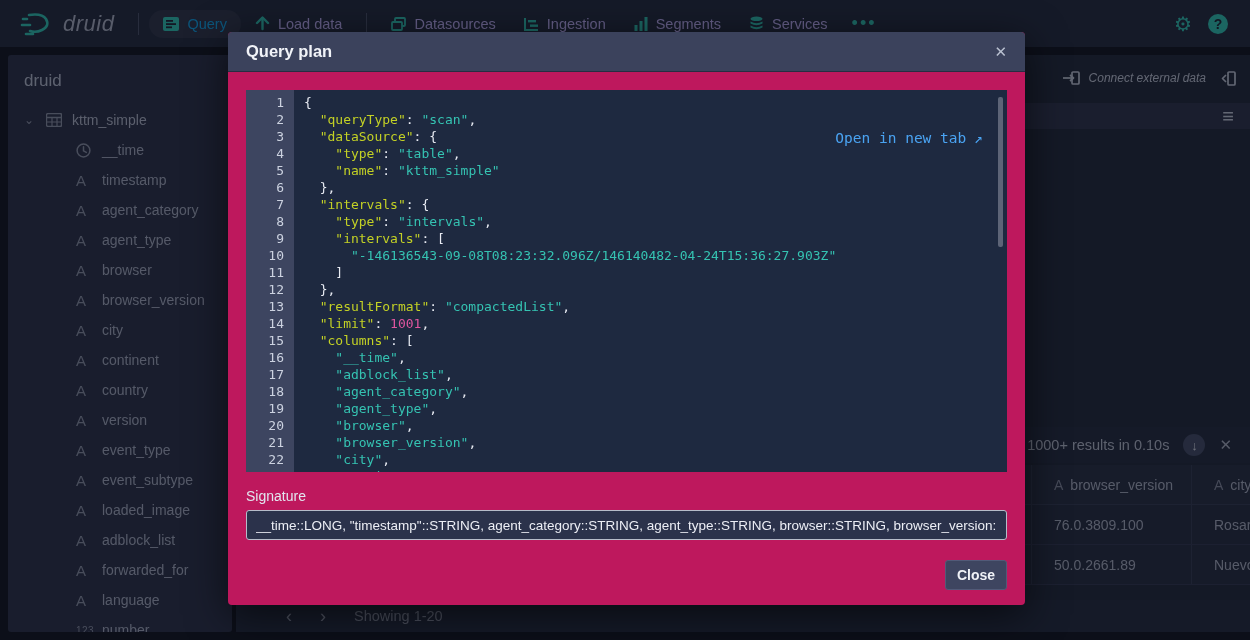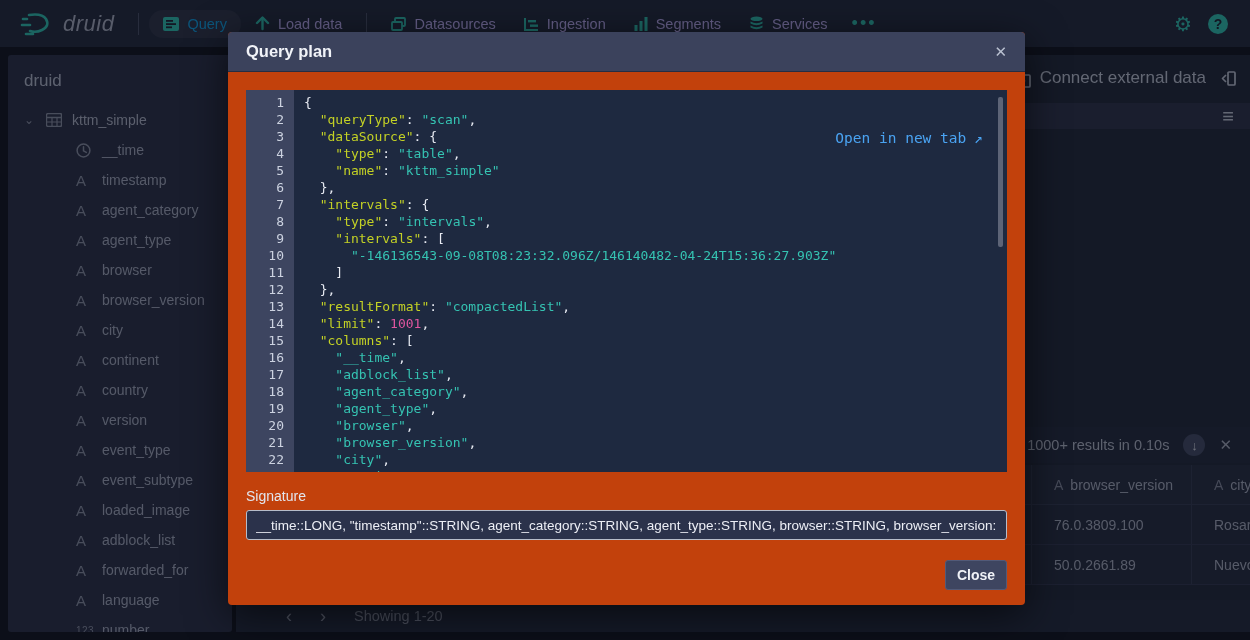--- a/index.html
+++ b/index.html
@@ -34,21 +34,21 @@
   .chev { color:#8d94a8; font-size:12px; width:22px; display:inline-block; }
   .t-ico { width:26px; display:inline-flex; justify-content:flex-start; align-items:center;
     color:#8d94a8; flex:none; }
   .t-ico .a-glyph { font-size:15px; color:#8d94a8; }
   .t-ico .n-glyph { font-size:10px; letter-spacing:.5px; color:#8d94a8; }
 
   
   .main { position:absolute; left:236px; top:55px; right:0; bottom:8px; background:#202839; }
   .main-toolbar { position:absolute; top:8px; right:0; height:30px; display:flex;
     align-items:center; gap:14px; padding-right:14px; }
-  .connect-btn { display:flex; align-items:flex-end; gap:9px; color:#c3cad9; font-size:17px; cursor:pointer; }
+  .connect-btn { display:flex; align-items:flex-end; gap:9px; color:#c3cad9; font-size:12px; cursor:pointer;font-style:italic; }
   .panel-ico { color:#c3cad9; cursor:pointer; display:inline-flex; }
   .hl-row { position:absolute; top:48px; left:0; right:0; height:26px; background:#2c344a; }
   .hamburger { position:absolute; top:50px; right:16px; color:#c3cad9; font-size:20px; cursor:pointer; }
   .results-bar { position:absolute; top:372px; left:0; right:0; height:36px; background:#232b3e;
     display:flex; align-items:center; justify-content:flex-end; gap:14px; padding-right:18px; }
   .results-text { color:#b7bece; font-size:14.5px; }
   .dl-ico { width:22px; height:22px; border-radius:50%; background:#434c66; color:#dde1ea;
     font-size:13px; display:flex; align-items:center; justify-content:center; cursor:pointer; }
   .res-close { color:#aab1c2; font-size:15px; cursor:pointer; }
   .results-table { position:absolute; top:410px; left:0; right:0; height:150px; }
@@ -63,21 +63,21 @@
   .rt-cell:last-child { width:60px; }
   .rt-a { color:#868da0; font-size:14px; }
   .pager { position:absolute; bottom:0; left:0; right:0; height:32px; background:#232b3e;
     display:flex; align-items:center; color:#9097a9; }
   .pg-arrow { font-size:18px; padding:0 14px; cursor:pointer; color:#9aa1b3; }
   .pg-text { font-size:14.5px; margin-left:14px; }
 
   
   .overlay { position:absolute; inset:0; background:rgba(9,12,21,0.52); }
   .modal { position:absolute; left:228px; top:32px; width:797px; height:573px;
-    background:#c2410c; border-radius:4px; box-shadow:0 10px 40px rgba(0,0,0,.6); }
+    background:#be185d; border-radius:4px; box-shadow:0 10px 40px rgba(0,0,0,.6); }
   .modal-header { height:40px; background:#3b425c; border-radius:4px 4px 0 0;
     display:flex; align-items:center; padding:0 18px; border-bottom:1px solid #272d42; }
   .modal-title { color:#f1f3f8; font-size:16.5px; font-weight:bold; }
   .modal-x { margin-left:auto; color:#b9c0d0; font-size:15px; cursor:pointer; }
   .modal-body { padding:18px; position:relative; }
   .editor { position:relative; height:382px; background:#1e2940; display:flex;
     overflow:hidden; font-family:"DejaVu Sans Mono", monospace; font-size:13px; line-height:17px; }
   .gutter { width:48px; flex:none; background:#3d4560; padding-top:4px; }
   .gut-num { color:#ccd2e0; text-align:right; padding-right:10px; height:17px; }
   .code { flex:1; padding:4px 0 0 10px; white-space:pre; color:#e8ebf3; overflow:hidden; }

